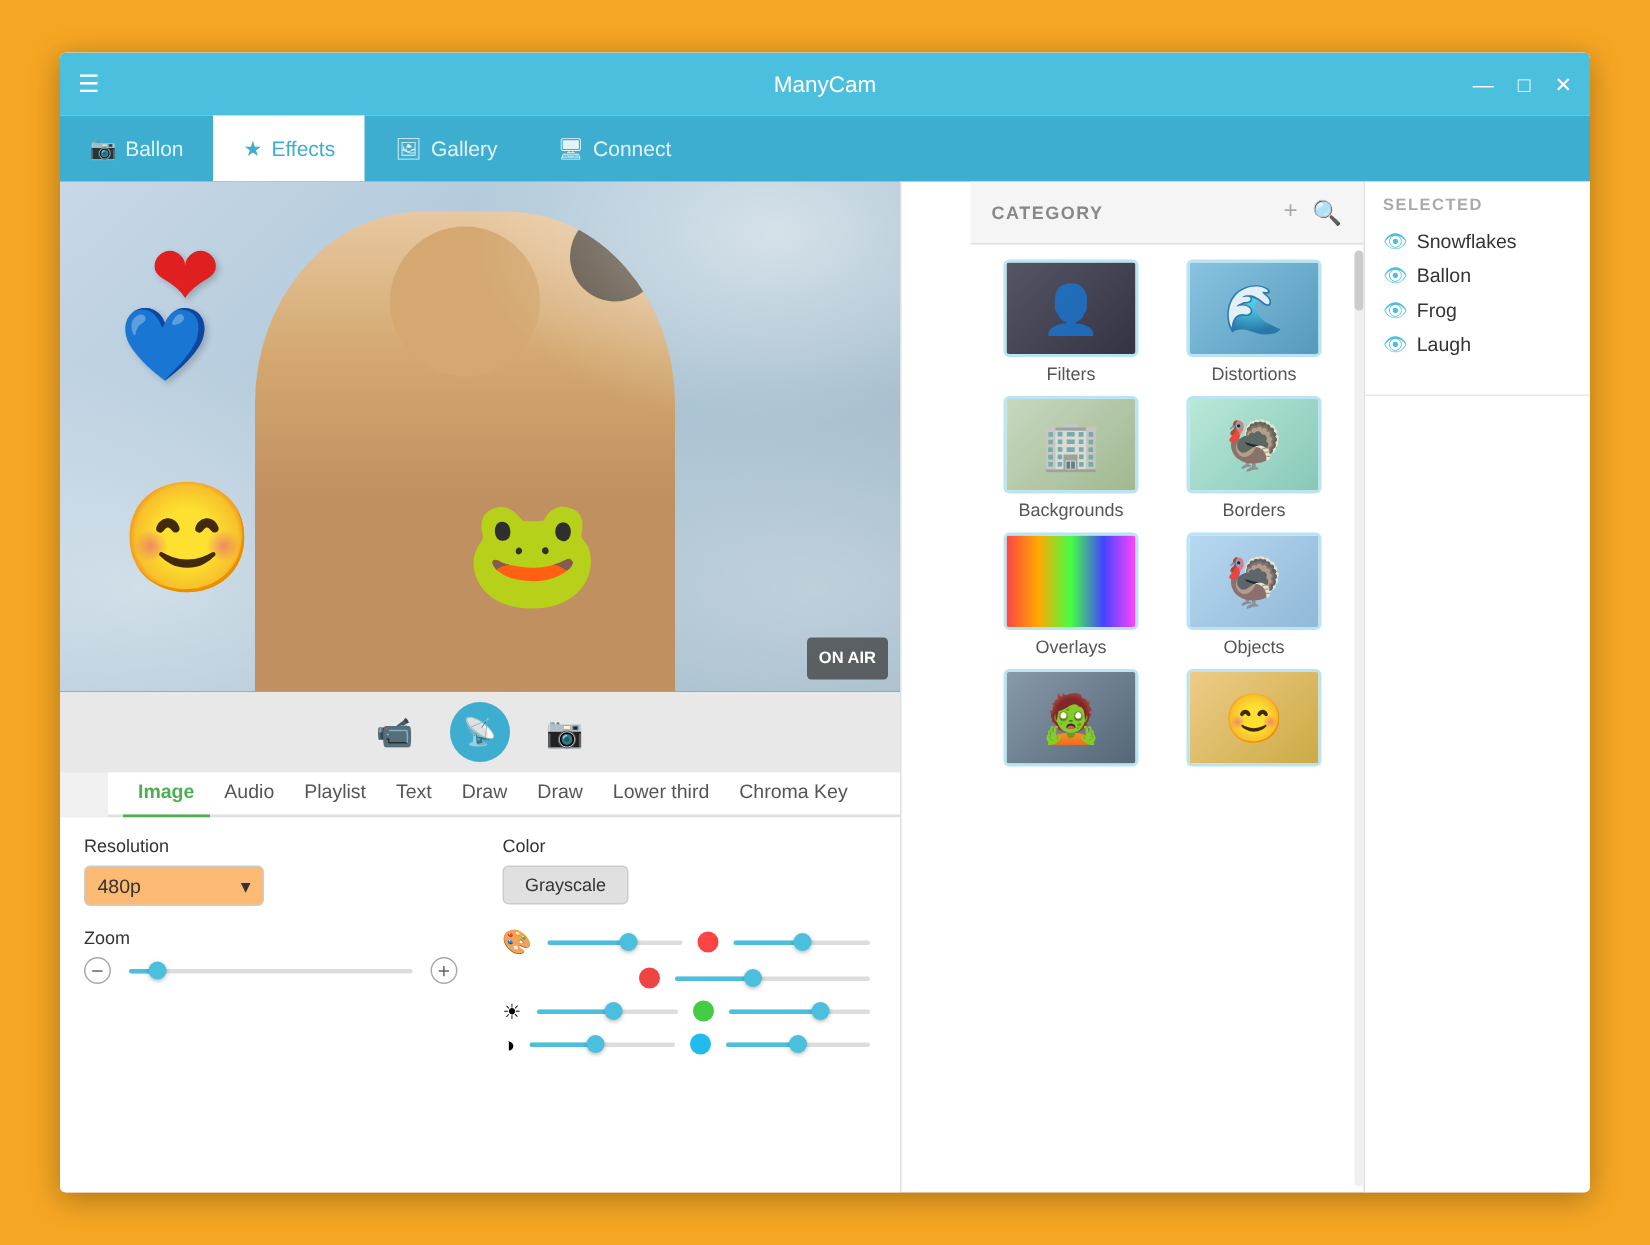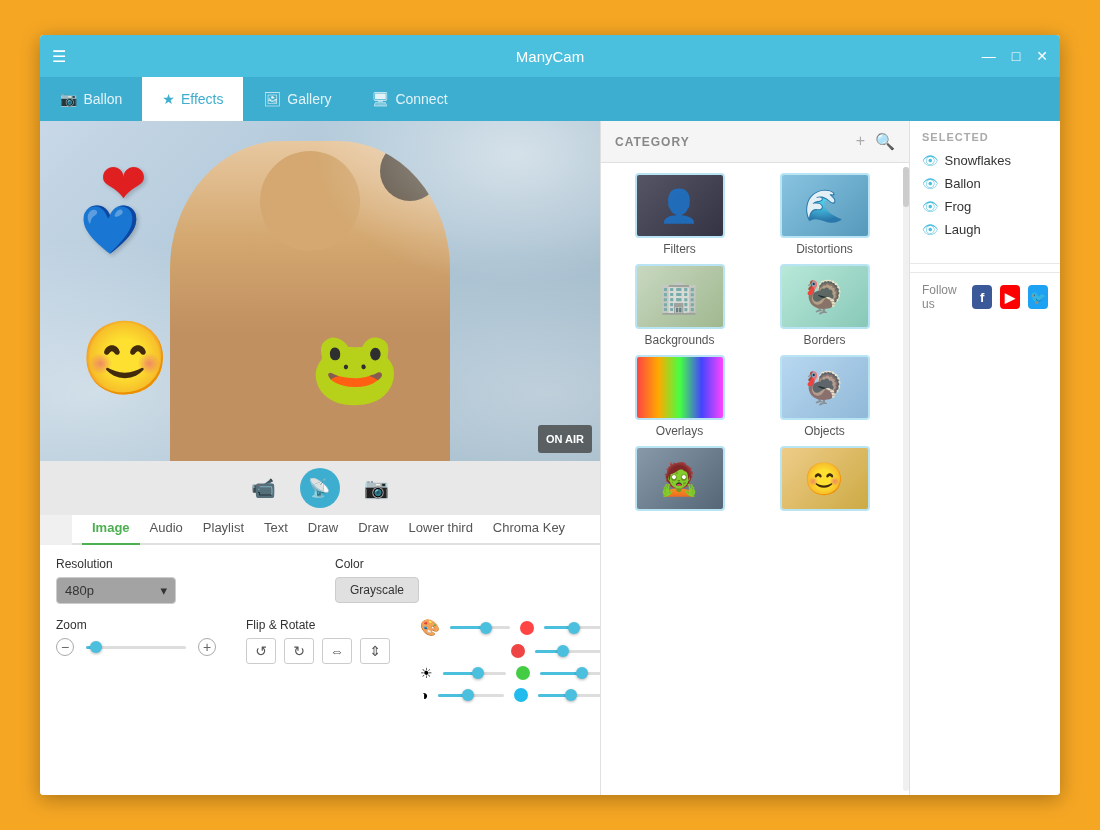--- a/index.html
+++ b/index.html
@@ -234,21 +234,21 @@
       border: 1px solid #ccc;
       border-radius: 4px;
       padding: 5px 8px;
       font-size: 13px;
       color: #333;
       width: 120px;
       display: flex;
       align-items: flex-start;
       justify-content: space-between;
       cursor: pointer;
-      background: #a3a3a3;
+      background: #fdba74;
     }
     .pip-modes {
       display: flex;
       gap: 6px;
       align-items: center;
     }
     .pip-mode-btn {
       width: 28px;
       height: 20px;
       border: 1px solid #ccc;
@@ -351,20 +351,21 @@
       gap: 6px;
     }
     
     .middle-panel {
       flex: 1;
       display: flex;
       flex-direction: column;
       border-left: 1px solid #e0e0e0;
       border-right: 1px solid #e0e0e0;
       min-width: 250px;
+      padding-left: 46px;
     }
     .category-header {
       background: #f5f5f5;
       height: 42px;
       display: flex;
       align-items: center;
       justify-content: space-between;
       padding: 0 14px;
       border-bottom: 1px solid #e0e0e0;
       flex-shrink: 0;
@@ -650,29 +651,20 @@
             <div class="zoom-control">
               <div class="zoom-minus">−</div>
               <div class="slider-track" style="width:100px;">
                 <div class="slider-fill" style="width:10%;"></div>
                 <div class="slider-thumb" style="left:10%;"></div>
               </div>
               <div class="zoom-plus">+</div>
             </div>
           </div>
 
-          <div class="settings-col">
-            <div class="settings-label">Flip &amp; Rotate</div>
-            <div class="flip-controls">
-              <div class="flip-btn">↺</div>
-              <div class="flip-btn">↻</div>
-              <div class="flip-btn">⇔</div>
-              <div class="flip-btn">⇕</div>
-            </div>
-          </div>
 
           <div class="settings-col">
             <div class="color-sliders">
 
               <div class="color-row">
                 <span style="font-size:16px;">🎨</span>
                 <div class="slider-track" style="width:70px;">
                   <div class="slider-fill" style="width:60%;"></div>
                   <div class="slider-thumb" style="left:60%;"></div>
                 </div>
@@ -809,21 +801,15 @@
         <div class="selected-item">
           <span class="eye-icon">👁</span>
           <span class="selected-label">Frog</span>
         </div>
         <div class="selected-item">
           <span class="eye-icon">👁</span>
           <span class="selected-label">Laugh</span>
         </div>
       </div>
       <div class="divider"></div>
-      <div class="follow-section">
-        <span class="follow-label">Follow us</span>
-        <div class="social-icon fb">f</div>
-        <div class="social-icon yt">▶</div>
-        <div class="social-icon tw">🐦</div>
-      </div>
     </div>
   </div>
 </div>
 
 </body></html>

